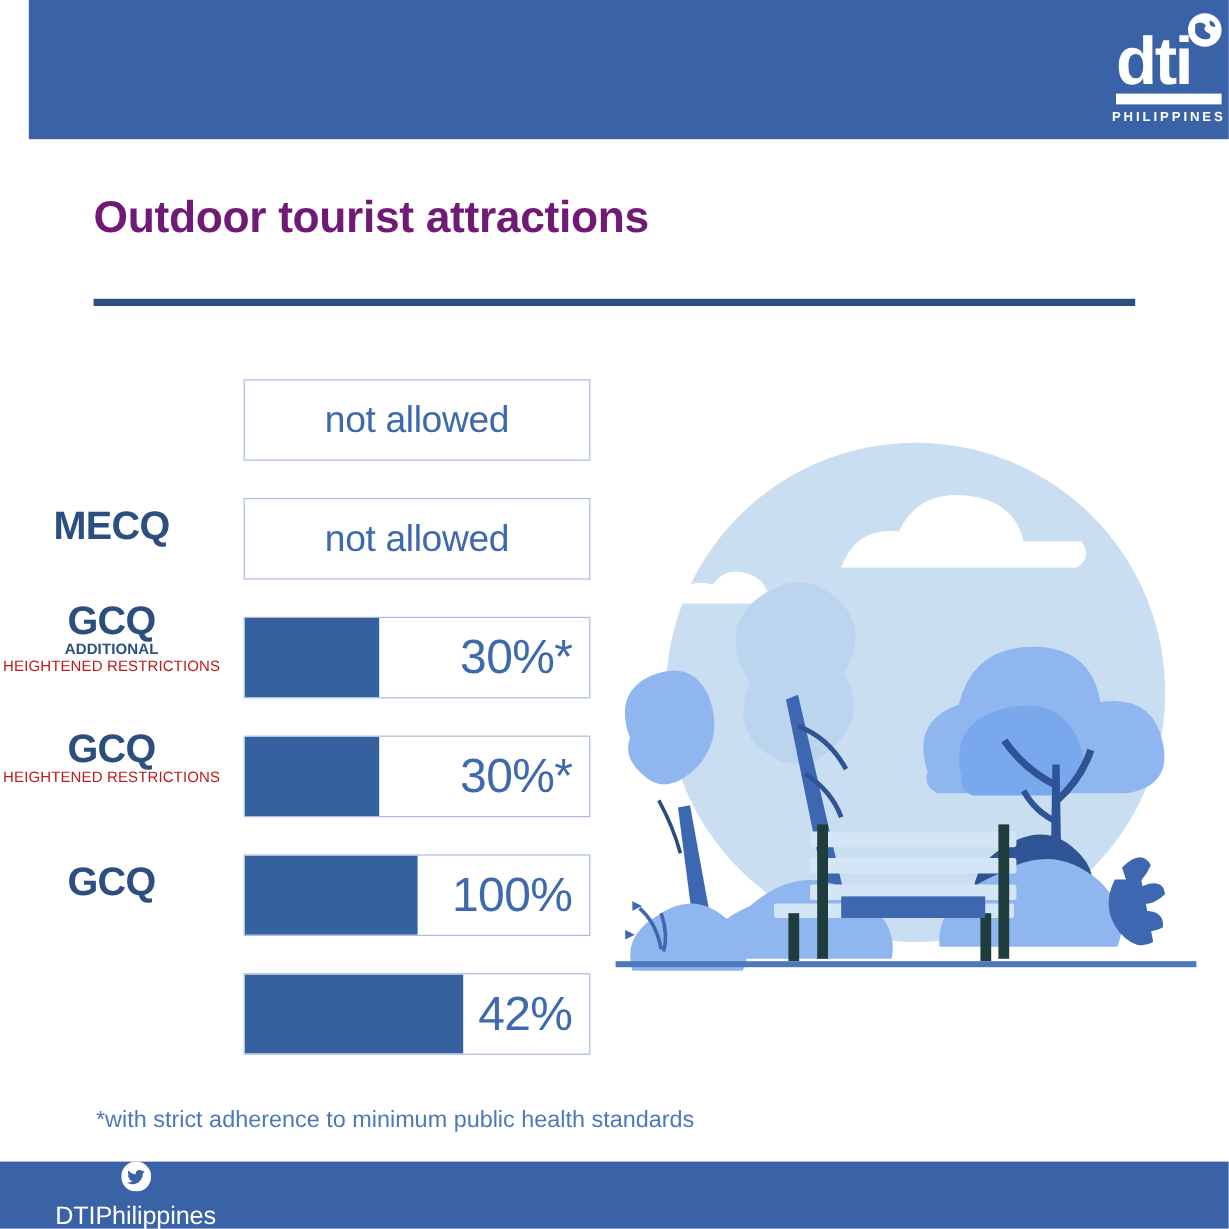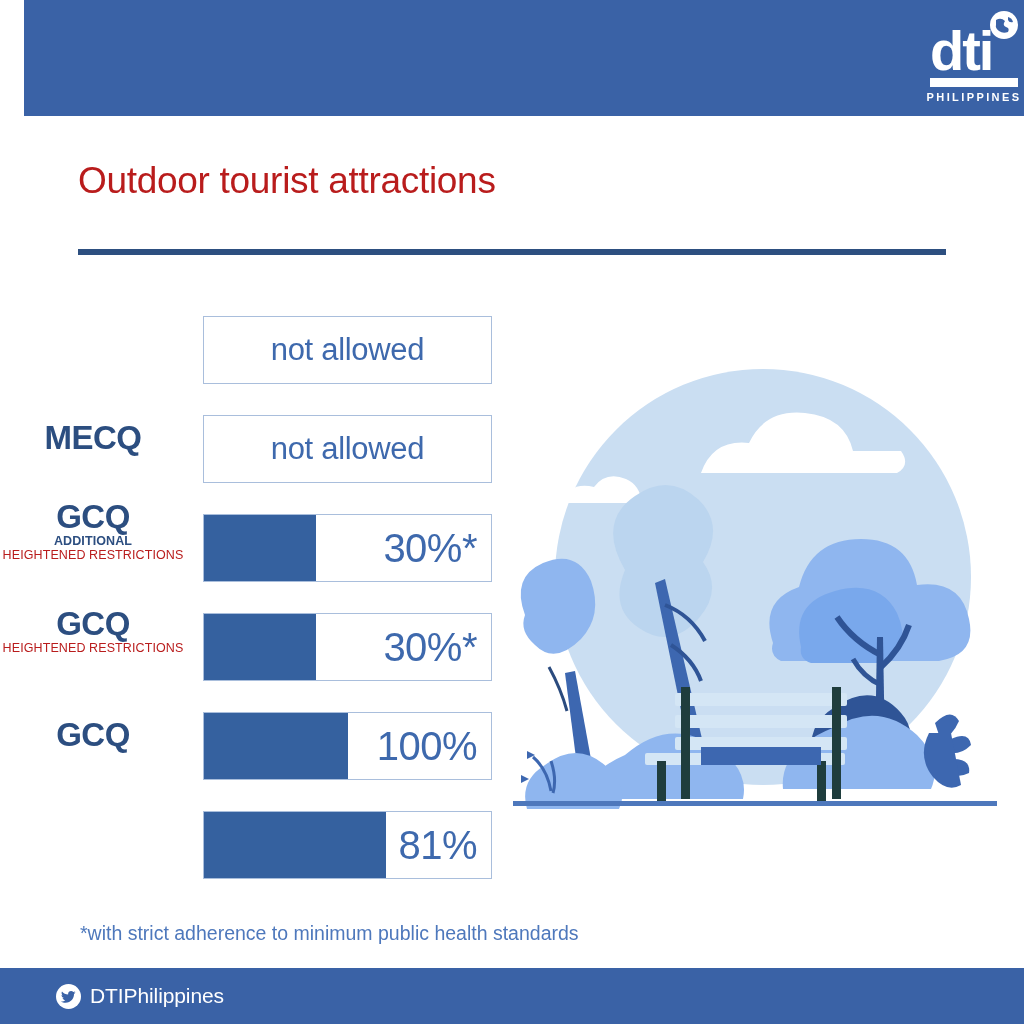--- a/index.html
+++ b/index.html
@@ -31,22 +31,22 @@
     width: 104px;
     height: 100px;
   }
 
   
   .page-title {
     position: absolute;
     left: 78px;
     top: 160px;
     font-size: 37px;
-    font-weight: normal;
-    color: #b91c1c;
+    font-weight: bold;
+    color: #701a75;
     letter-spacing: -0.3px;
     white-space: nowrap;
     text-align: right;
   }
   .title-rule {
     position: absolute;
     left: 78px;
     top: 249px;
     width: 868px;
     height: 6px;
@@ -169,21 +169,21 @@
     background: #3A62A6;
   }
   .footer-item {
     position: absolute;
     top: 0;
     height: 56px;
     display: flex;
     align-items: center;
     gap: 9px;
   }
-  .footer-item.twitter { left: 56px; }
+  .footer-item.twitter { left: 46px; flex-direction: column; }
   .footer-item.web { left: 256px; }
   .footer-label {
     font-size: 21px;
     color: #FFFFFF;
     letter-spacing: -0.1px;
   }
   .footer-icon {
     width: 25px;
     height: 25px;
     display: block;
@@ -315,21 +315,21 @@
     </div>
     <div class="bar-wrap">
       <div class="bar-fill" style="width:50%"></div>
       <div class="bar-text">100%</div>
     </div>
   </div>
 
   <div class="row r-mgcq">
     <div class="bar-wrap">
       <div class="bar-fill" style="width:63.5%"></div>
-      <div class="bar-text">81%</div>
+      <div class="bar-text">42%</div>
     </div>
   </div>
 
 </div>
 
 <div class="footnote">*with strict adherence to minimum public health standards</div>
 
 <div class="footer-bar">
   <div class="footer-item twitter">
     <span class="footer-icon">

